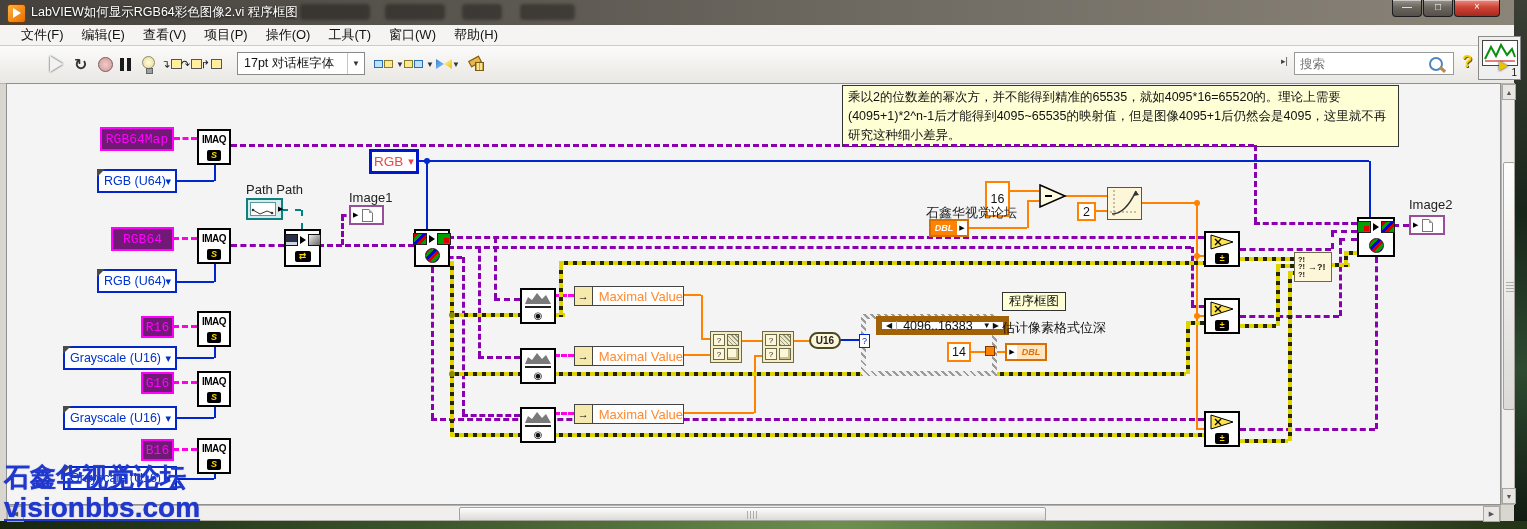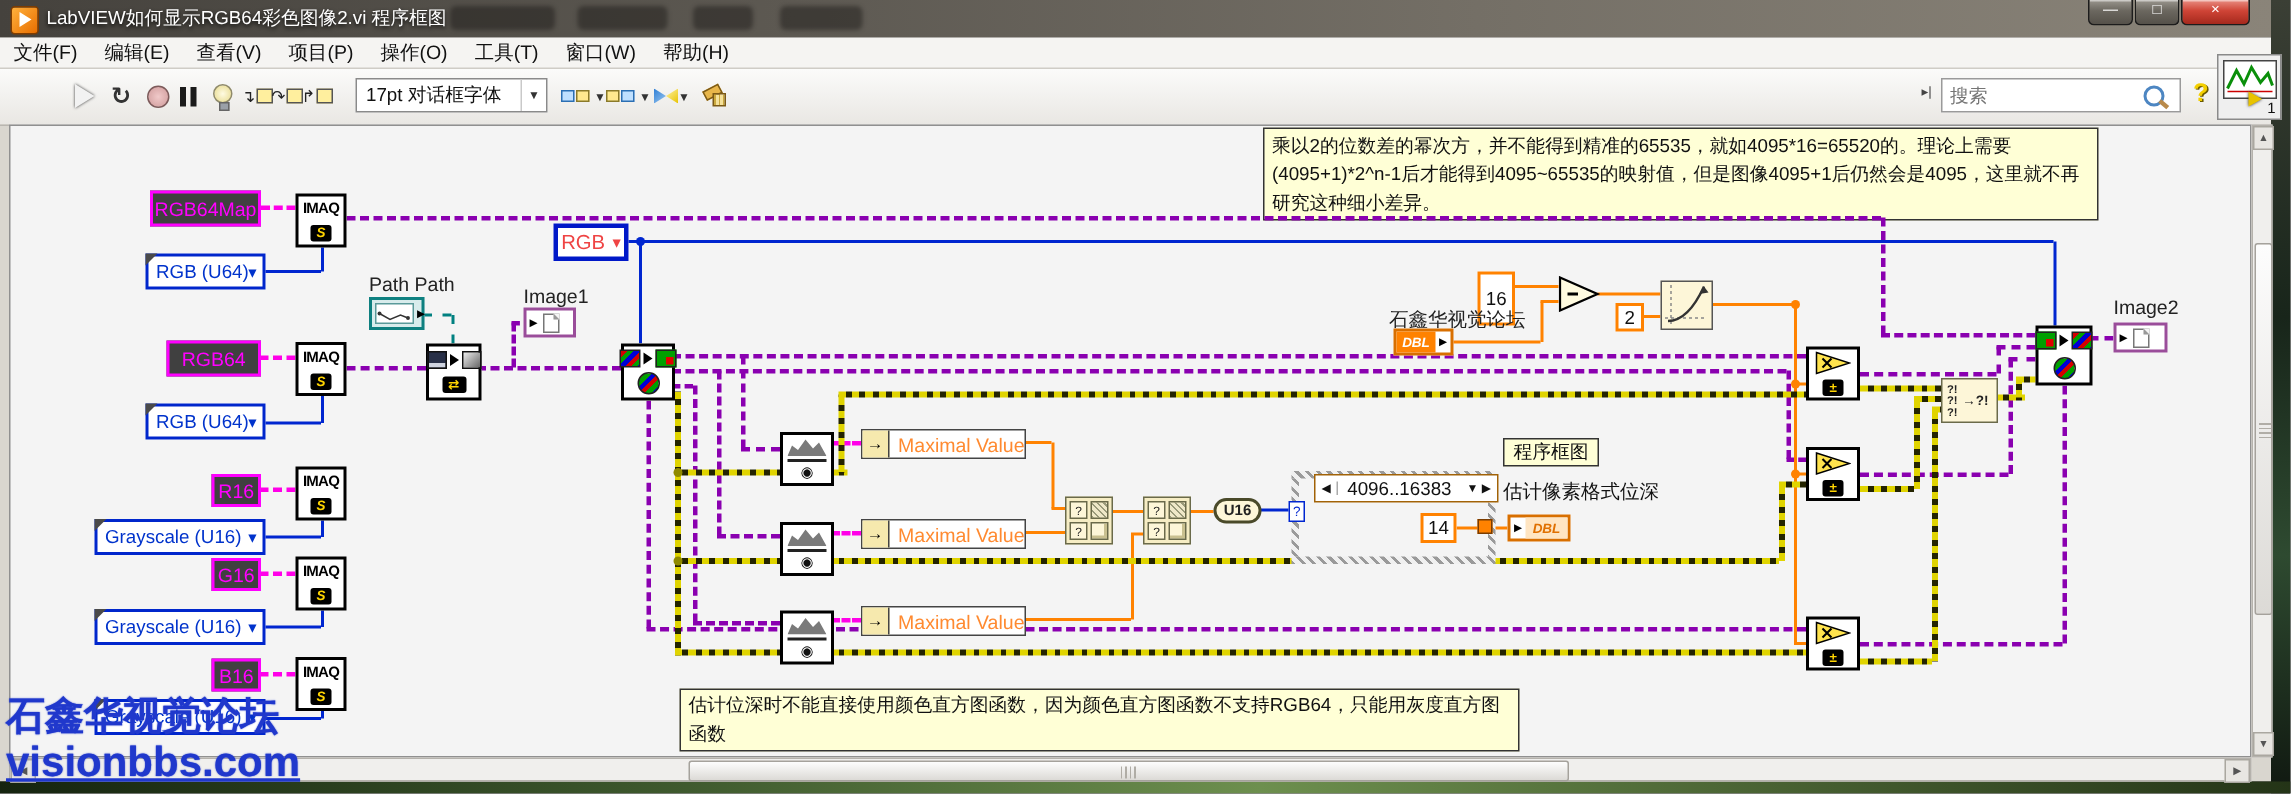--- a/index.html
+++ b/index.html
@@ -24,21 +24,21 @@
   .tb-title{position:absolute;left:31px;top:4px;font-size:12.5px;color:#fff;
       text-shadow:0 1px 3px #000;white-space:nowrap;}
   .winbtns{position:absolute;right:14px;top:0;display:flex;}
   .wbtn{height:16px;margin-left:1px;border:1px solid #1c1c1c;border-top:none;
       border-radius:0 0 4px 4px;color:#fff;font-size:10px;line-height:14px;text-align:center;
       background:linear-gradient(#9a968e,#6b675f 45%,#55514a);box-shadow:inset 0 1px 0 rgba(255,255,255,.5);}
   .wbtn.min,.wbtn.res{width:28px;}
   .wbtn.close{width:44px;background:linear-gradient(#e98e83,#cf4436 45%,#a5291d);}
   
   .menubar{position:absolute;left:0;top:25px;width:1514px;height:21px;background:#f5f4f2;
-      border-bottom:1px solid #cfccc6;display:flex;align-items:center;padding-left:0;box-sizing:border-box;}
+      border-bottom:1px solid #cfccc6;display:flex;align-items:center;padding-left:12px;box-sizing:border-box;}
   .menu-item{font-size:13px;color:#111;padding:0 9px;white-space:nowrap;}
   
   .toolbar{position:absolute;left:0;top:46px;width:1514px;height:37px;
       background:linear-gradient(#fbfbfa,#e9e7e3);border-bottom:1px solid #b9b6b0;}
   .tool{position:absolute;top:8px;height:20px;display:flex;align-items:center;justify-content:center;}
   .runarrow{width:0;height:0;border-left:13px solid #f2f2f2;border-top:8px solid transparent;
       border-bottom:8px solid transparent;filter:drop-shadow(0 0 1px #333);}
   .runloop{font-size:16px;color:#333;font-weight:bold;}
   .abort{width:13px;height:13px;border-radius:50%;background:radial-gradient(#f0c9c9,#cf9a9a);border:1px solid #7c5a5a;}
   .pausebars i{display:inline-block;width:4px;height:13px;background:#1a1a1a;margin:0 1.5px;}
@@ -86,22 +86,22 @@
   .wh.img{border-top:3px dashed #8a00b0;}      .wv.img{border-left:3px dashed #8a00b0;}
   .wh.pink{border-top:3px dashed #ff00e8;}
   .wh.blue{height:2px;background:#0026d0;}     .wv.blue{width:2px;background:#0026d0;}
   .wh.org{height:2px;background:#ff8200;}      .wv.org{width:2px;background:#ff8200;}
   .wh.teal{border-top:2px dashed #008080;}     .wv.teal{border-left:2px dashed #008080;}
   .wh.err{height:4px;background:repeating-linear-gradient(90deg,#e0d400 0 5px,#242400 5px 9px);}
   .wv.err{width:4px;background:repeating-linear-gradient(0deg,#e0d400 0 5px,#242400 5px 9px);}
   .dot{position:absolute;width:6px;height:6px;border-radius:50%;}
   .dot.org{background:#ff8200}.dot.blue{background:#0026d0}.dot.err{background:#8f8a00}
   
-  .strconst{position:absolute;background:#404040;border:2px solid #ff00ff;color:#ff00ff;
-      font-size:13px;display:flex;align-items:center;justify-content:center;box-sizing:border-box;}
+  .strconst{position:absolute;background:#701a75;border:2px solid #ff00ff;color:#ff00ff;
+      font-size:13px;display:flex;align-items:center;justify-content:center;box-sizing:border-box;font-family:Liberation Mono, monospace;}
   .enum{position:absolute;background:#fff;border:2px solid #0026cc;color:#0033cc;font-size:12.5px;
       display:flex;align-items:center;box-sizing:border-box;padding-left:5px;white-space:nowrap;}
   .enum:before{content:"";position:absolute;left:-2px;top:-2px;border-top:8px solid #4a4a4a;border-right:8px solid transparent;}
   .enum:after{content:"▾";margin-left:4px;color:#0033cc;font-size:11px;position:absolute;right:4px;}
   .combo{position:absolute;background:#fff;border:3px solid #0018c8;color:#ef4444;font-size:13.5px;
       display:flex;align-items:center;justify-content:center;box-sizing:border-box;}
   .combo:after{content:"▾";margin-left:5px;font-size:11px;}
   .numconst{position:absolute;background:#fff;border:2px solid #ff8200;color:#111;font-size:12.5px;
       display:flex;align-items:center;justify-content:center;box-sizing:border-box;}
   .flabel{position:absolute;font-size:13px;color:#222;white-space:nowrap;}
@@ -131,21 +131,21 @@
   .mv span{flex:1;color:#ff8a30;font-size:13px;display:flex;align-items:center;padding-left:6px;white-space:nowrap;}
   .mm{position:absolute;background:#f6edc4;border:1px solid #6a6a4a;box-sizing:border-box;
       display:grid;grid-template-columns:1fr 1fr;gap:2px;padding:2px;}
   .mm i{border:1px solid #6a6a4a;background:#fdf6d8;font-style:normal;font-size:8px;color:#222;
       display:flex;align-items:center;justify-content:center;}
   .mm i.pat{background:repeating-linear-gradient(45deg,#9a9a7a 0 1px,#efe8c8 1px 3px);}
   .mm i.cup{background:#fdf6d8;box-shadow:inset -2px -2px 0 #c9c090;}
   .u16pill{position:absolute;background:#fdf6d8;border:2px solid #4a4a2a;border-radius:9px;
       color:#222;font-weight:bold;font-size:10px;display:flex;align-items:center;justify-content:center;box-sizing:border-box;}
   .case{position:absolute;border:5px solid;border-image:repeating-linear-gradient(45deg,#9a9a9a 0 2px,#f0f0f0 2px 5px) 5;box-sizing:border-box;}
-  .caseselector{position:absolute;height:19px;background:#fff;border:1px solid #a16207;display:flex;
+  .caseselector{position:absolute;height:19px;background:#fff;border:6px solid #a16207;display:flex;
       align-items:center;font-size:12.5px;color:#111;box-sizing:border-box;}
   .caseselector:before{content:"◀";font-size:8px;padding:0 4px;border-right:1px solid #aaa;}
   .caseselector:after{content:"▼ ▶";font-size:8px;padding:0 4px;}
   .caseselector span{padding:0 6px;white-space:nowrap;}
   .tunnel{position:absolute;width:10px;height:10px;background:#ff8200;border:1px solid #7a3c00;box-sizing:border-box;}
   .dblctl{position:absolute;display:flex;border:2px solid #d86f00;background:#fff;box-sizing:border-box;}
   .dblctl b{flex:1;background:#ff8200;color:#fff;font-size:9px;font-style:italic;
       display:flex;align-items:center;justify-content:center;}
   .dblctl i{width:10px;display:flex;align-items:center;justify-content:center;font-size:7px;color:#000;font-style:normal;}
   .dblind{position:absolute;display:flex;border:2px solid #d86f00;background:#fff;box-sizing:border-box;}
@@ -268,21 +268,20 @@
       <line x1="2" y1="20" x2="32" y2="20" stroke="#c00" stroke-width="1"></line>
     </svg>
   </span>
   <span class="arr"></span>
   <span class="one">1</span>
 </div>
 
 <div class="bd">
 
   <div class="comment" style="left:835px;top:1px;width:557px">乘以2的位数差的幂次方，并不能得到精准的65535，就如4095*16=65520的。理论上需要(4095+1)*2^n-1后才能得到4095~65535的映射值，但是图像4095+1后仍然会是4095，这里就不再研究这种细小差异。</div>
-  <div class="comment" style="left:446px;top:375px;width:560px;padding:1px 5px">估计位深时不能直接使用颜色直方图函数，因为颜色直方图函数不支持RGB64，只能用灰度直方图函数</div>
 
   <div class="wh pink" style="left:167px;top:53px;width:23px"></div>
   <div class="wh pink" style="left:166px;top:153px;width:24px"></div>
   <div class="wh pink" style="left:166px;top:241px;width:24px"></div>
   <div class="wh pink" style="left:166px;top:297px;width:24px"></div>
   <div class="wh pink" style="left:166px;top:364px;width:24px"></div>
 
   <div class="wh pink" style="left:547px;top:210px;width:20px"></div>
   <div class="wh pink" style="left:547px;top:270px;width:20px"></div>
   <div class="wh pink" style="left:547px;top:328px;width:20px"></div>

